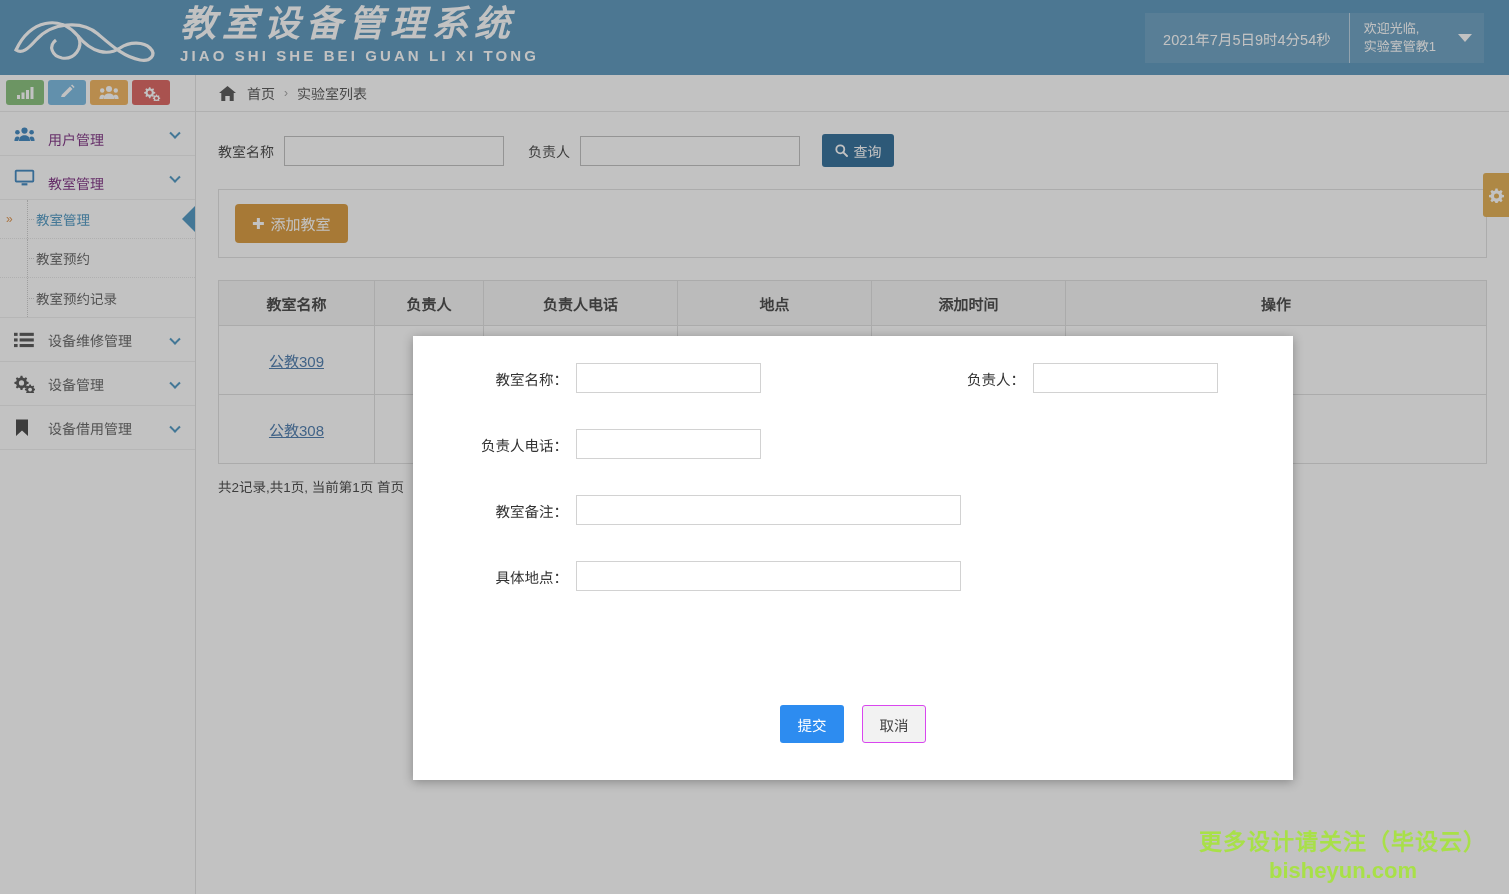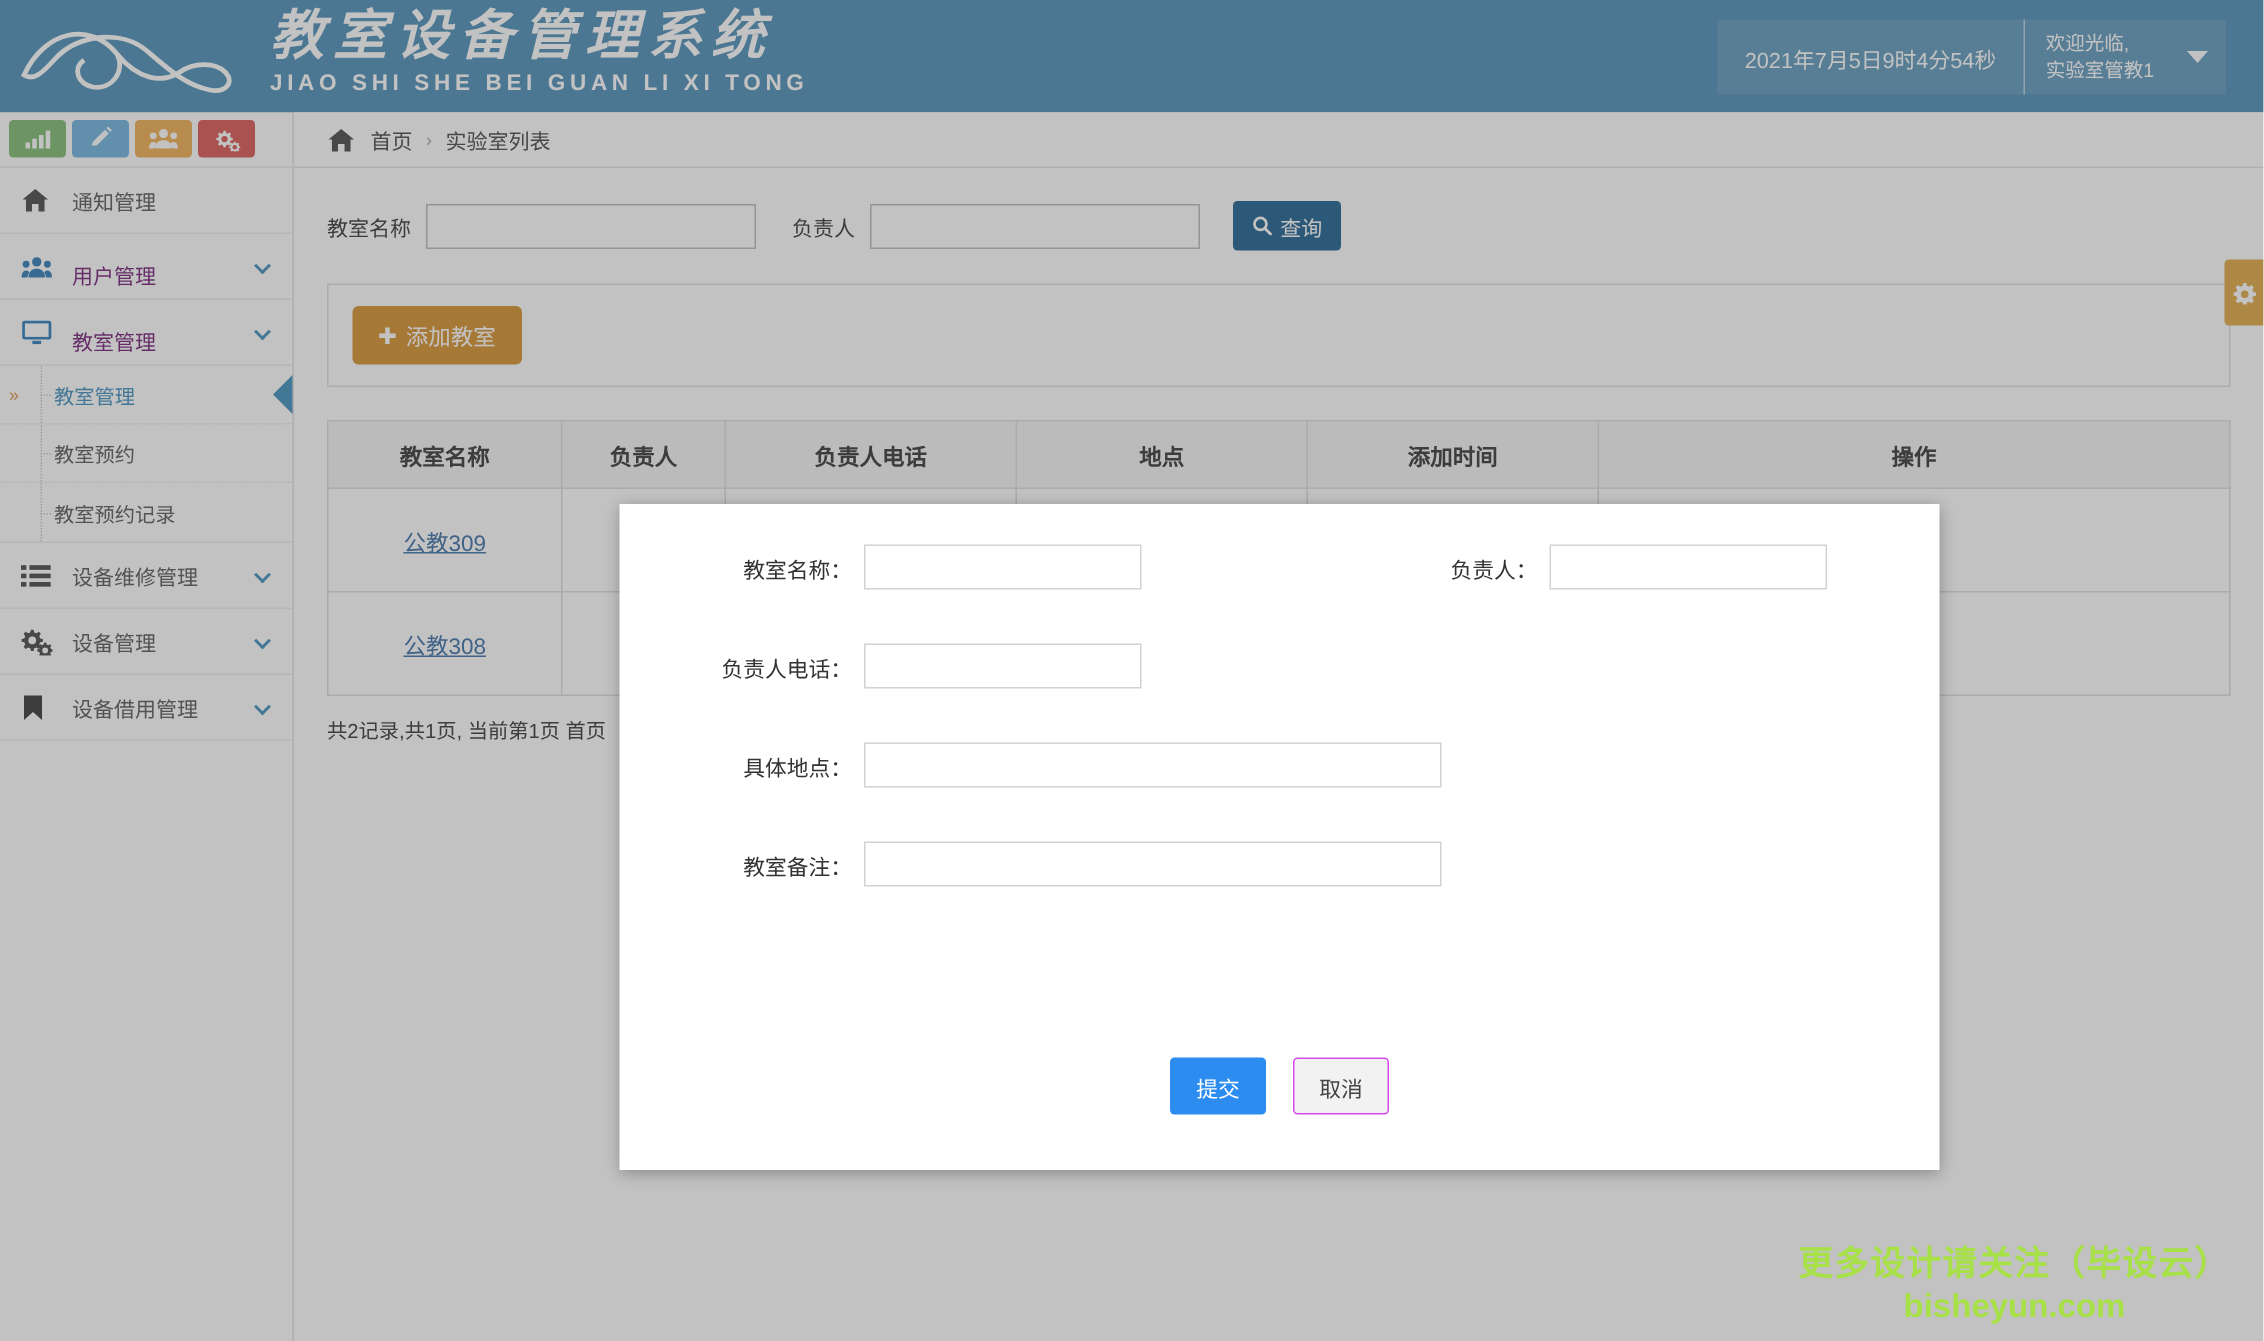--- a/index.html
+++ b/index.html
@@ -405,28 +405,20 @@
       <div class="qi" style="background:#d9534f">
         <svg width="19" height="16" viewBox="0 0 19 16">
             <path d="M7 2.2 L8.4 2.2 L8.7 3.6 L9.9 4.1 L11.1 3.3 L12.1 4.3 L11.3 5.5 L11.8 6.7 L13.2 7 L13.2 8.4 L11.8 8.7 L11.3 9.9 L12.1 11.1 L11.1 12.1 L9.9 11.3 L8.7 11.8 L8.4 13.2 L7 13.2 L6.7 11.8 L5.5 11.3 L4.3 12.1 L3.3 11.1 L4.1 9.9 L3.6 8.7 L2.2 8.4 L2.2 7 L3.6 6.7 L4.1 5.5 L3.3 4.3 L4.3 3.3 L5.5 4.1 L6.7 3.6 Z" fill="#fff"></path>
             <circle cx="7.7" cy="7.7" r="2.1" fill="#d9534f"></circle>
             <path d="M14 9.5 L15 9.5 L15.2 10.4 L16 10.7 L16.8 10.2 L17.5 10.9 L17 11.7 L17.3 12.5 L18.2 12.7 L18.2 13.7 L17.3 13.9 L17 14.7 L17.5 15.5 L16.8 16.2 L16 15.7 L15.2 16 L15 16.9 L14 16.9 L13.8 16 L13 15.7 L12.2 16.2 L11.5 15.5 L12 14.7 L11.7 13.9 L10.8 13.7 L10.8 12.7 L11.7 12.5 L12 11.7 L11.5 10.9 L12.2 10.2 L13 10.7 L13.8 10.4 Z" fill="#fff"></path>
             <circle cx="14.5" cy="13.2" r="1.5" fill="#d9534f"></circle>
           </svg>
       </div>
     </div>
 
-    <div class="menu-item">
-      <span class="mi-ico">
-        <svg width="19" height="17" viewBox="0 0 19 17">
-            <path d="M9.5 1 L18 8 L15.7 8 L15.7 16 L11.7 16 L11.7 11 L7.3 11 L7.3 16 L3.3 16 L3.3 8 L1 8 Z" fill="#444"></path>
-          </svg>
-      </span>
-      <span class="mi-label">通知管理</span>
-    </div>
 
     <div class="menu-item blue">
       <span class="mi-ico">
         <svg width="21" height="16" viewBox="0 0 21 16">
             <circle cx="10.5" cy="4.6" r="3.1" fill="#2a7ab9"></circle>
             <path d="M5 15 C5 10.8, 7.6 9.2, 10.5 9.2 C13.4 9.2, 16 10.8, 16 15 Z" fill="#2a7ab9"></path>
             <circle cx="3.4" cy="6.2" r="2.3" fill="#2a7ab9"></circle>
             <circle cx="17.6" cy="6.2" r="2.3" fill="#2a7ab9"></circle>
             <path d="M0.4 15 C0.4 11.8, 1.7 10.4, 3.4 10.4 C4.3 10.4, 5 10.8, 5.5 11.4 L4.2 15 Z" fill="#2a7ab9"></path>
             <path d="M20.6 15 C20.6 11.8, 19.3 10.4, 17.6 10.4 C16.7 10.4, 16 10.8, 15.5 11.4 L16.8 15 Z" fill="#2a7ab9"></path>
@@ -637,26 +629,26 @@
         <span class="flabel" style="width:264px;">负责人：</span>
         <input class="finput" style="width: 185px; margin-left: 8px;" type="text" value="" placeholder="">
       </div>
 
       <div class="frow" style="margin-top:36px;">
         <span class="flabel" style="width:155px;">负责人电话：</span>
         <input class="finput" style="width: 185px; margin-left: 8px;" type="text" value="" placeholder="">
       </div>
 
       <div class="frow" style="margin-top:36px;">
+        <span class="flabel" style="width:155px;">教室备注：</span>
+        <input class="finput" style="width: 385px; margin-left: 8px;" type="text" value="" placeholder="">
+      </div>
+
+      <div class="frow" style="margin-top:36px;">
         <span class="flabel" style="width:155px;">具体地点：</span>
-        <input class="finput" style="width: 385px; margin-left: 8px;" type="text" value="" placeholder="">
-      </div>
-
-      <div class="frow" style="margin-top:36px;">
-        <span class="flabel" style="width:155px;">教室备注：</span>
         <input class="finput" style="width: 385px; margin-left: 8px;" type="text" value="" placeholder="">
       </div>
     </div>
 
     <div class="modal-foot">
       <button class="btn-primary">提交</button>
       <button class="btn-default">取消</button>
     </div>
   </div>
 

